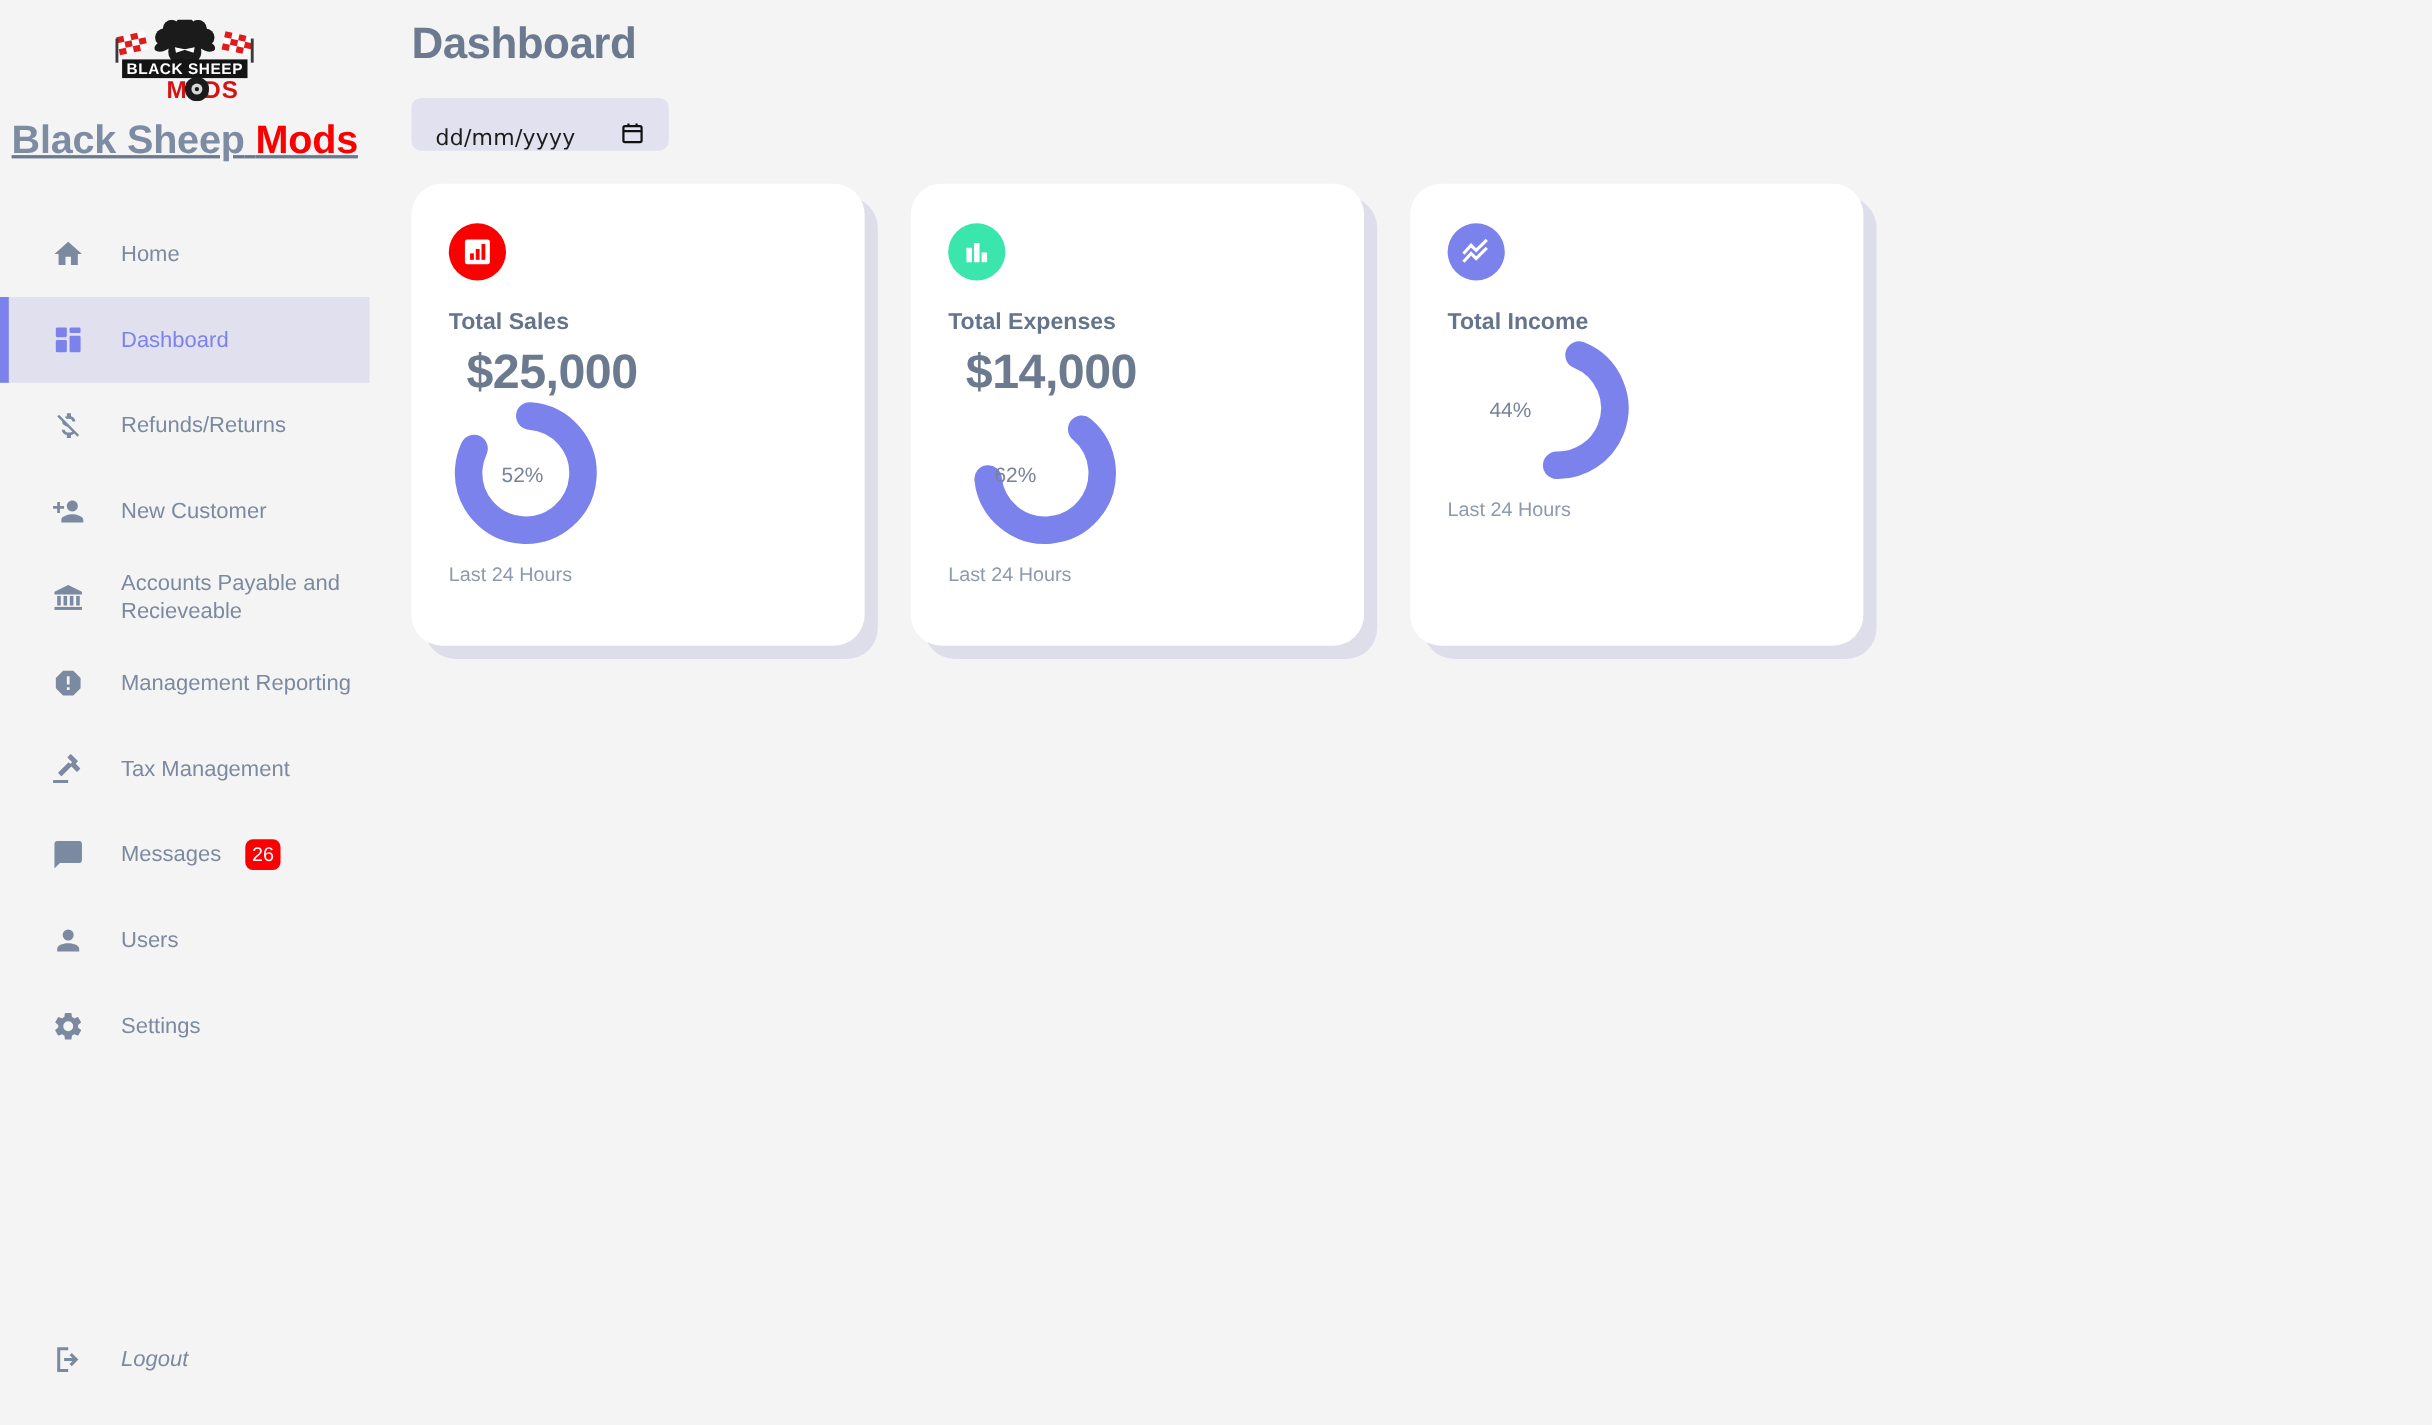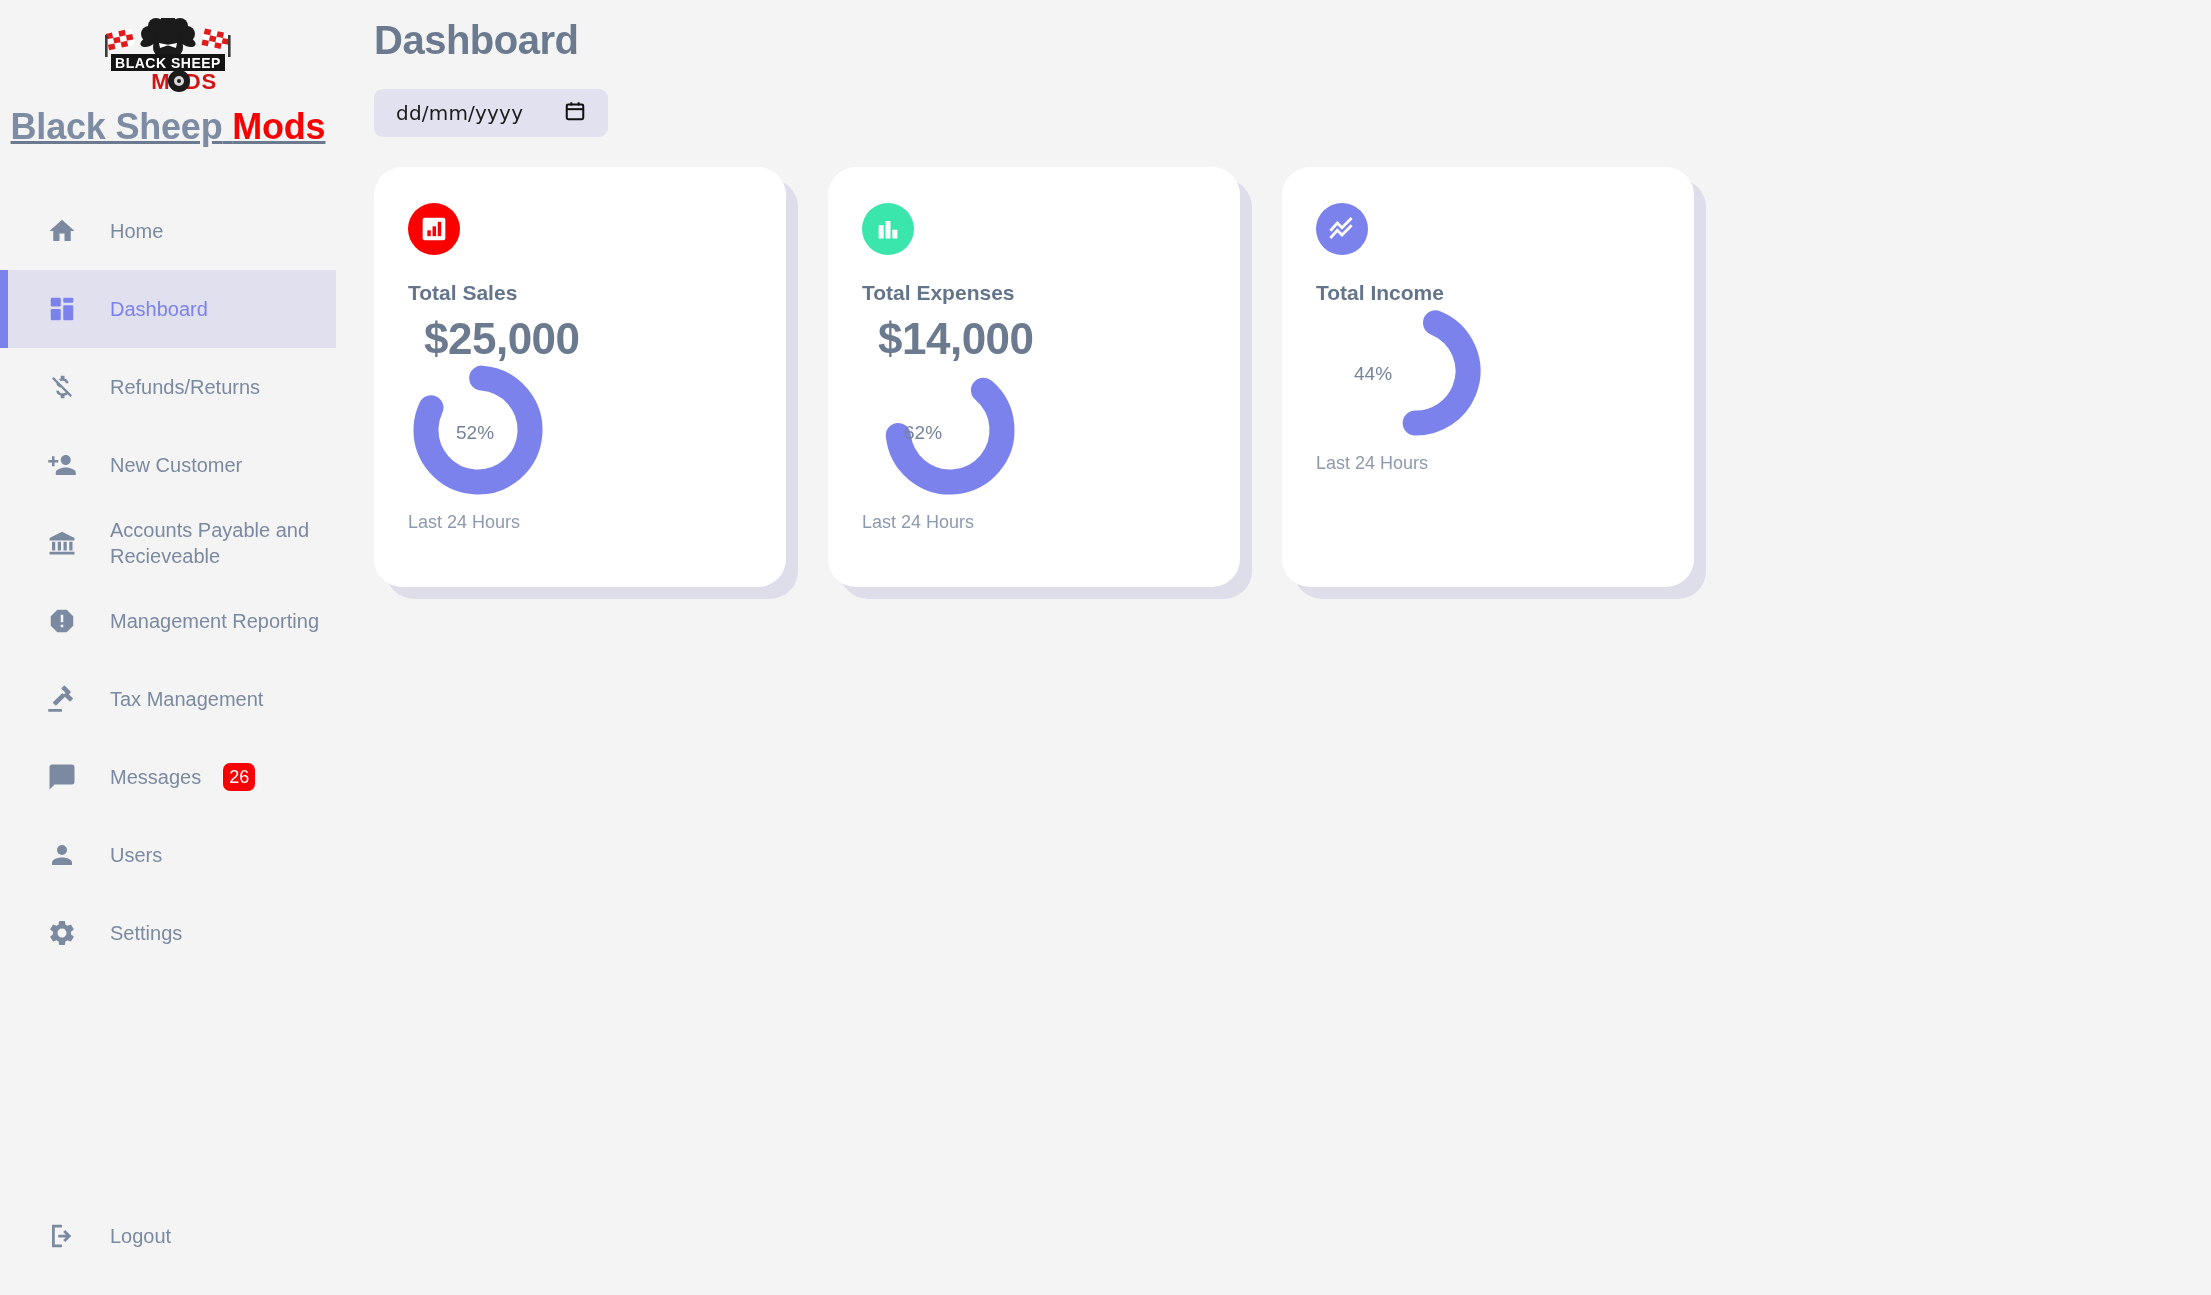--- a/index.html
+++ b/index.html
@@ -103,21 +103,21 @@
     background: #fb0000;
     color: #ffffff;
     font-size: 18px;
     border-radius: 7px;
     padding: 5px 6px;
     line-height: 1;
     font-weight: normal;
   }
 
   .logout-wrap { margin-top: auto; margin-bottom: 28px; }
-  .logout-wrap .nav-item { height: 62px; }
+  .logout-wrap .nav-item { height: 62px; font-style: italic; }
 
   
   .main {
     flex: 1;
     padding: 18px 0 0 38px;
     position: relative;
   }
 
   .page-title {
     font-size: 40px;
@@ -127,21 +127,21 @@
     margin-bottom: 26px;
   }
 
   .date-field {
     width: 234px;
     height: 48px;
     background: #e1e1ef;
     border-radius: 9px;
     border: none;
     display: flex;
-    align-items: center;
+    align-items: flex-end;
     padding: 0 22px;
     justify-content: space-between;
     cursor: pointer;
   }
   .date-text {
     font-size: 20px;
     color: #1c1c1c;
     font-family: "DejaVu Sans", sans-serif;
     letter-spacing: 0.2px;
   }

